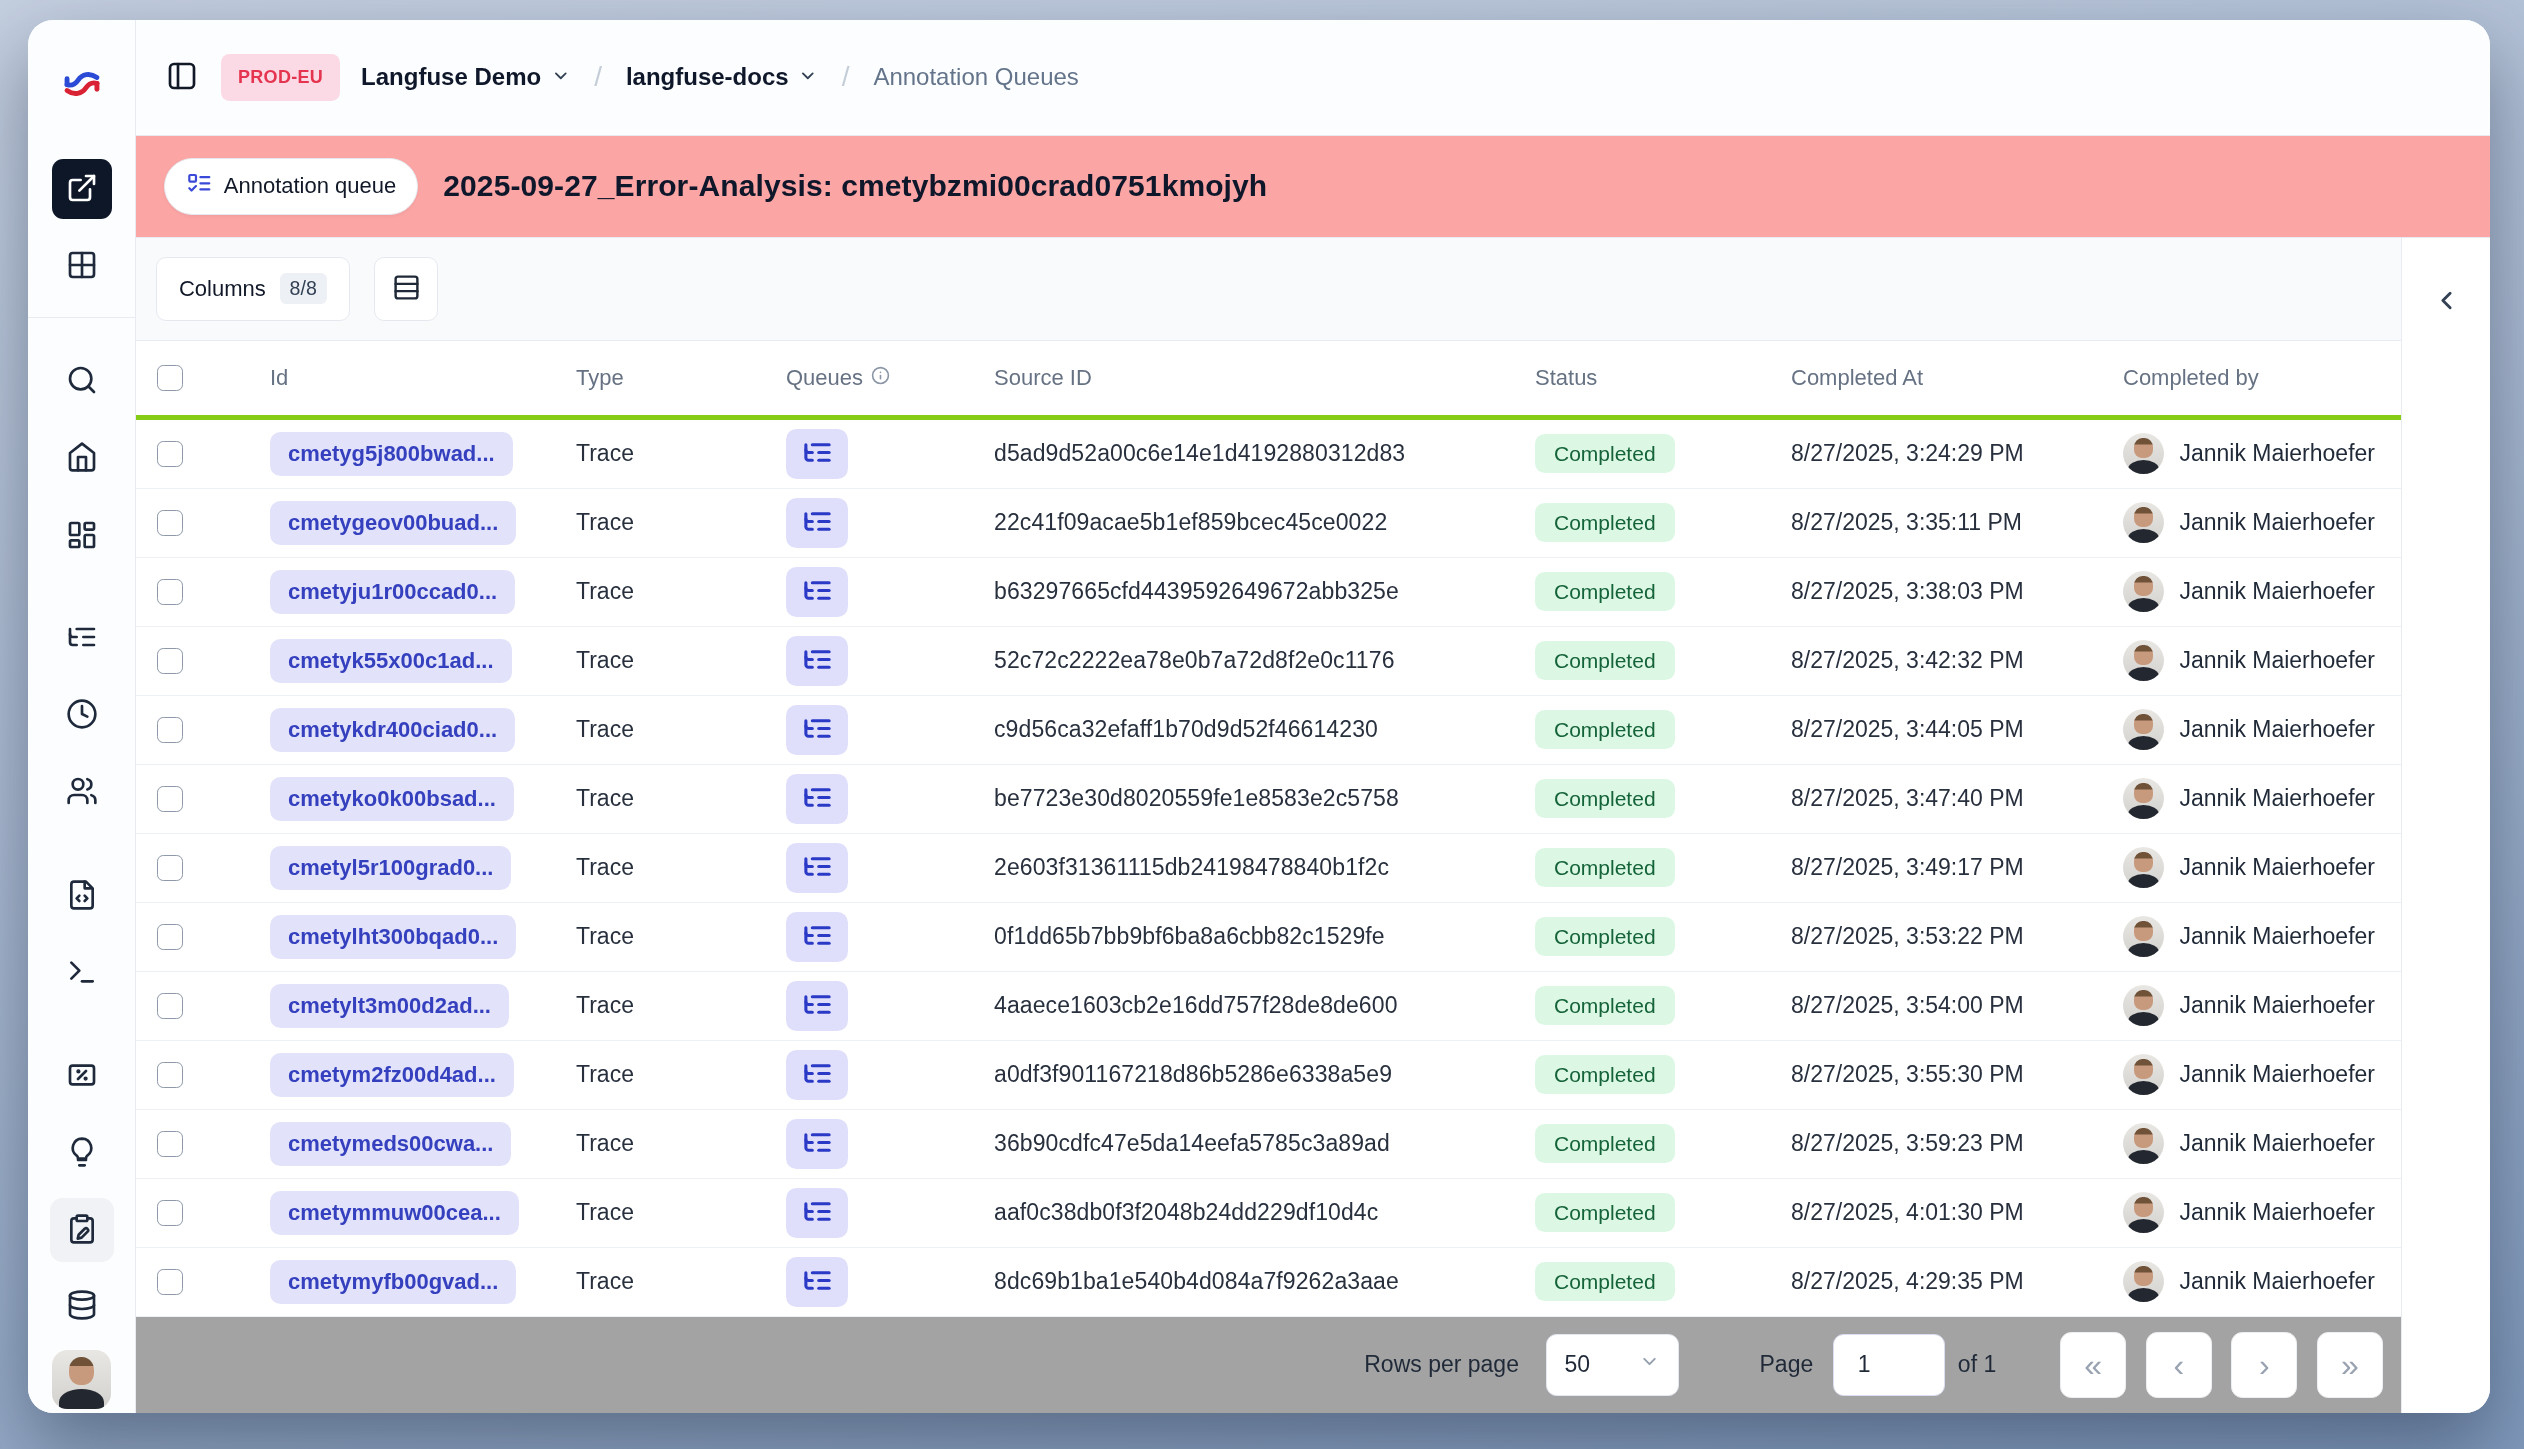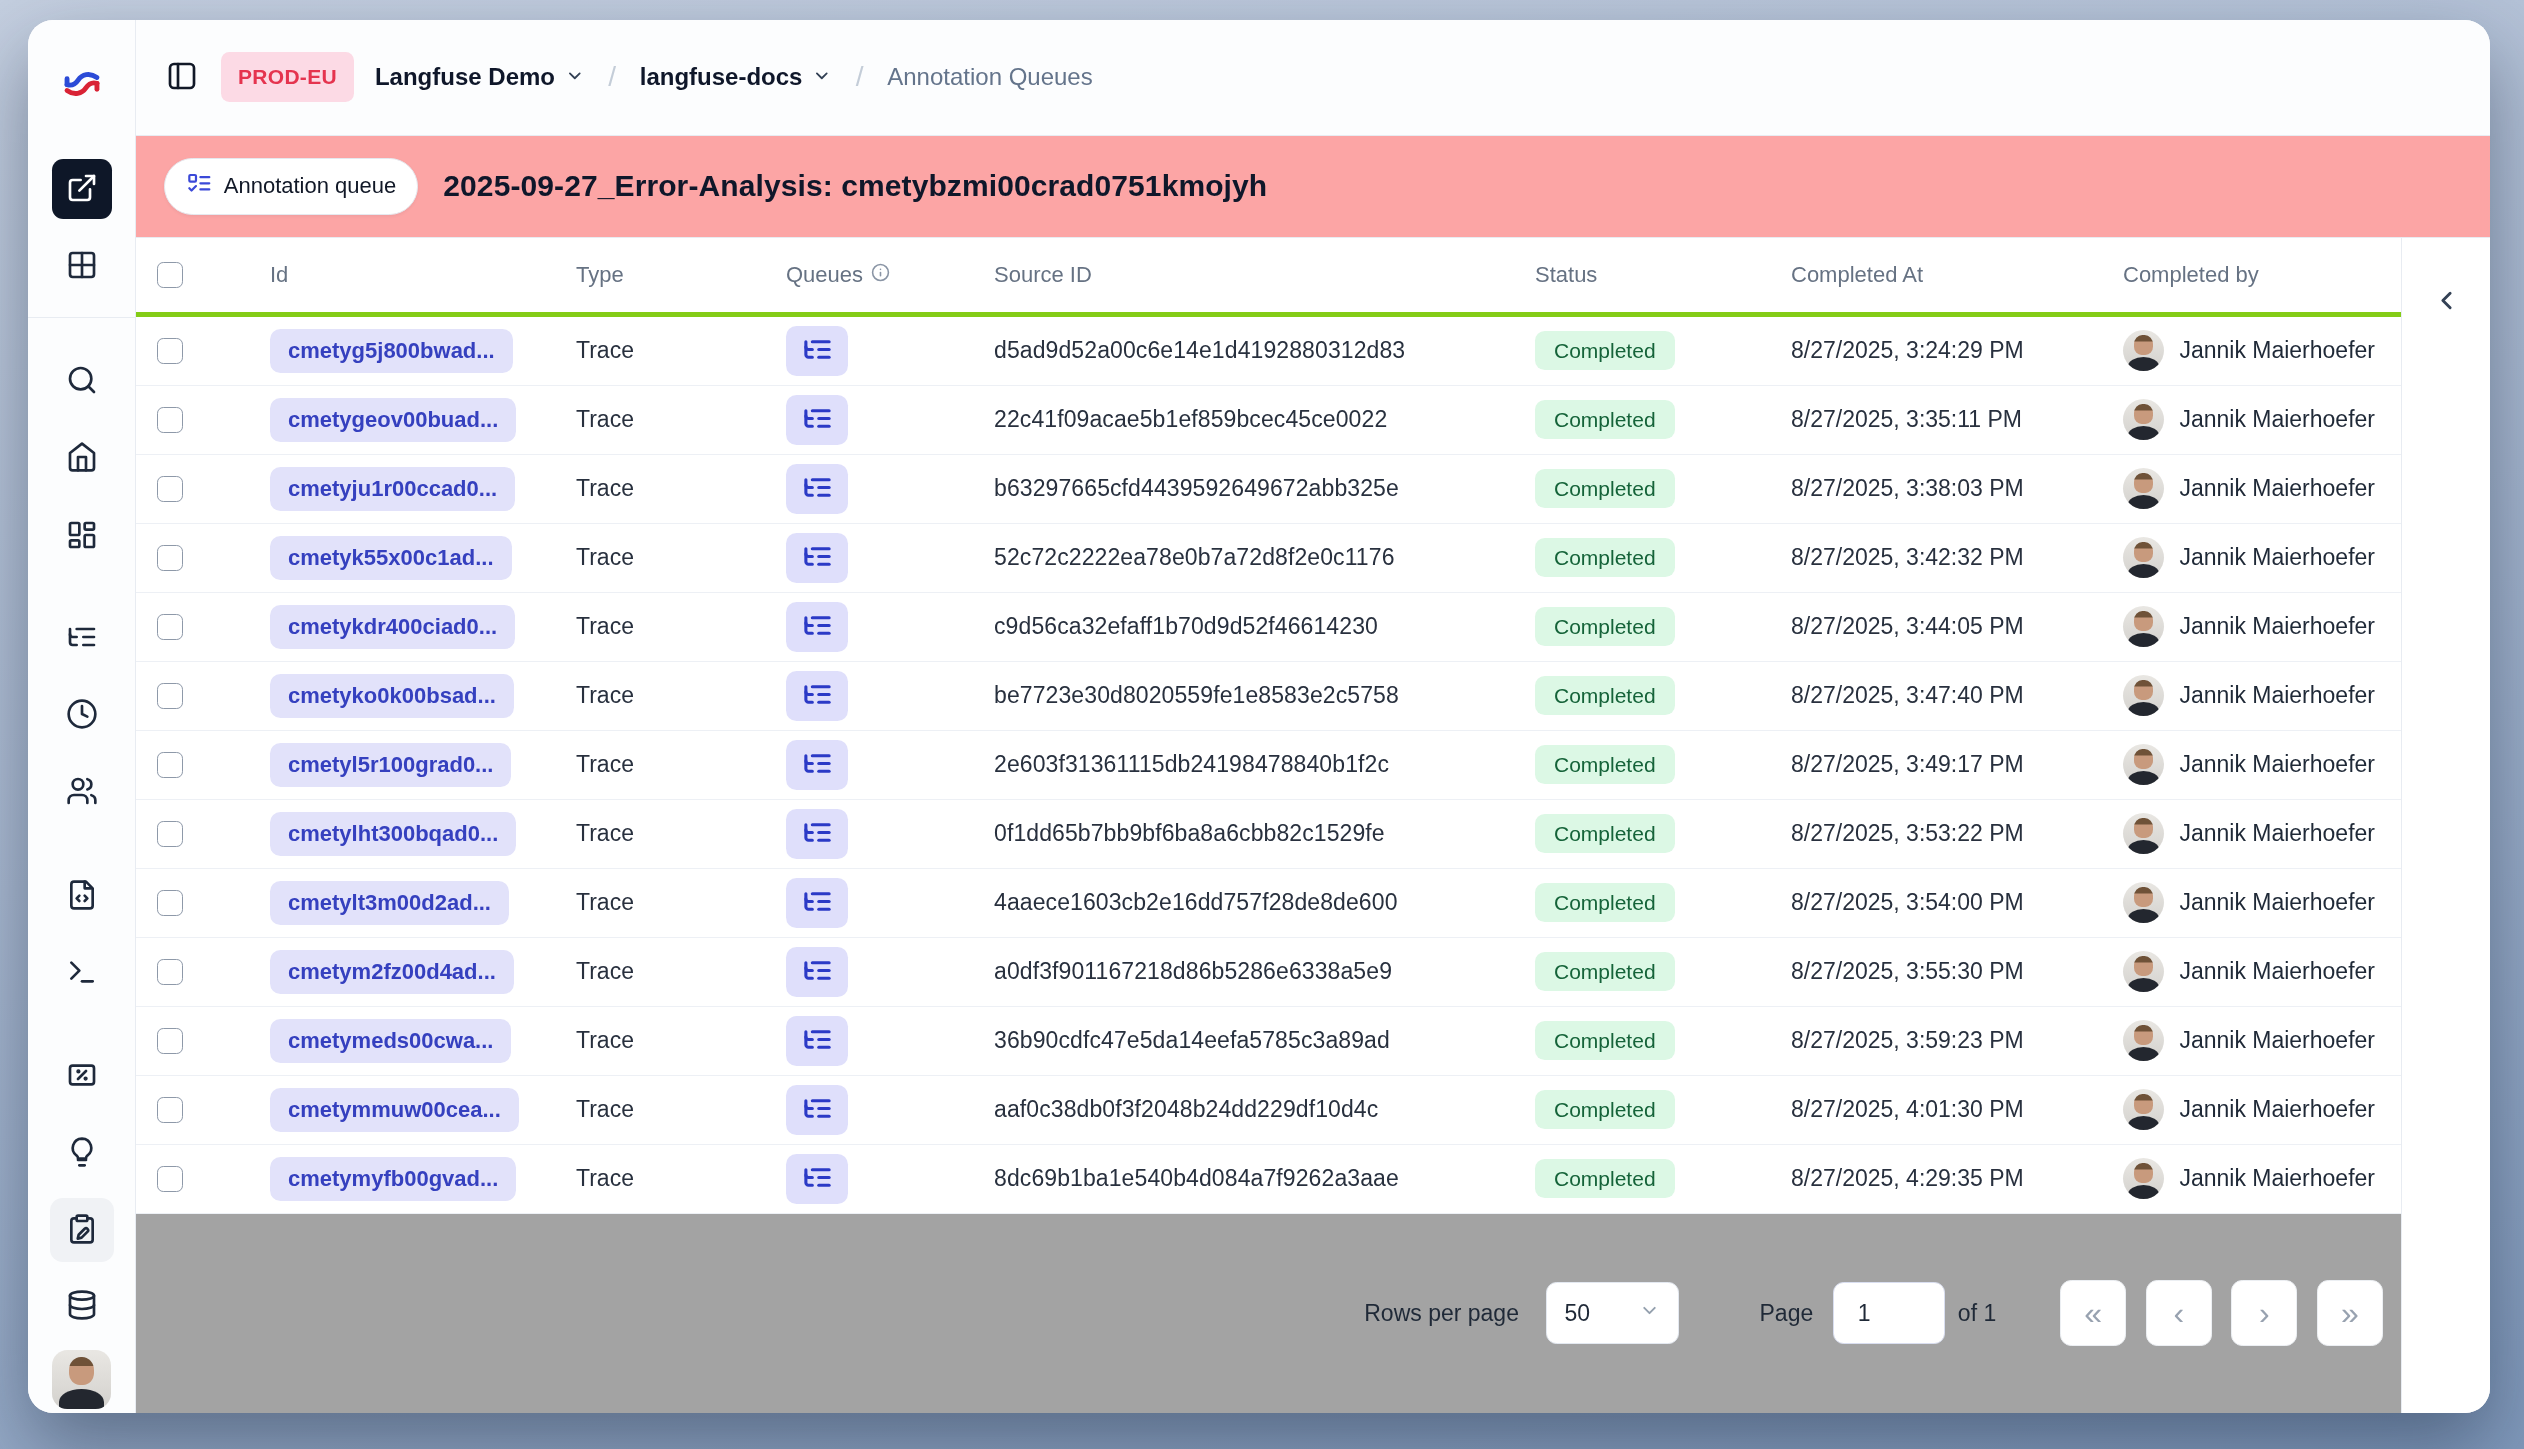--- a/index.html
+++ b/index.html
@@ -21,21 +21,21 @@
   .snav.active { background:#f0f2f5; }
   .sdivider { position:absolute; left:0; right:0; top:297px; height:1px; background:#e8ecf2; }
 
   
   .main { flex:1; display:flex; flex-direction:column; min-width:0; }
 
   .topbar { height:116px; flex:none; display:flex; align-items:center; gap:21px;
     padding:0 28px; border-bottom:1px solid #e8ecf2; background:#fcfdfe; }
   .panel-toggle { width:36px; height:36px; color:#111827; display:flex; align-items:center; justify-content:center; }
   .panel-toggle svg { width:32px; height:32px; }
-  .env-badge { background:#fcdae5; color:#e5344f; font-size:21px; font-weight:600;
+  .env-badge { background:#fcdae5; color:#e5344f; font-size:18px; font-weight:600;
     padding:13px 17px; border-radius:8.4px; letter-spacing:0.3px; }
   .crumb { font-size:24px; font-weight:600; color:#0f172a; display:flex; align-items:flex-start; gap:9.8px; }
   .crumb svg { width:19.6px; height:19.6px; color:#334155; }
   .crumb-sep { font-size:28px; color:#c4cdd8; font-weight:300; padding:0 2.8px; }
   .crumb-current { font-size:24px; color:#64748b; font-weight:500; }
 
   .titlebar { height:102px; flex:none; display:flex; align-items:center; gap:25px;
     padding:0 28px; border-bottom:1px solid #e8ecf2; background:#fca5a5; }
   .queue-pill { display:flex; align-items:center; gap:11.2px; background:#fff;
     border:1.4px solid #e5e9ef; border-radius:699px; padding:11.2px 21px;
@@ -276,20 +276,33 @@
               <path d="M13 17.5h8"></path>
             </svg></span>
         <span>Annotation queue</span>
       </div>
       <div class="page-title">2025-09-27_Error-Analysis: cmetybzmi00crad0751kmojyh</div>
     </div>
 
     <div class="body">
       <div class="content">
 
+        <div class="toolbar">
+          <div class="columns-btn">
+            <span class="lbl">Columns</span>
+            <span class="cnt">8/8</span>
+          </div>
+          <div class="rowheight-btn">
+            <span><svg viewBox="0 0 24 24" fill="none" stroke="currentColor" stroke-width="2" stroke-linecap="round" stroke-linejoin="round" width="29" height="29">
+                  <rect x="3" y="3" width="18" height="18" rx="2"></rect>
+                  <path d="M3 9h18"></path>
+                  <path d="M3 15h18"></path>
+                </svg></span>
+          </div>
+        </div>
 
         <div class="thead">
           <div class="cell c-check">
               <span class="checkbox"></span>
             </div>
           <div class="cell c-id">Id</div>
           <div class="cell c-type">Type</div>
           <div class="cell c-source hdr-source">
             <span>Queues</span>
             <span><svg viewBox="0 0 24 24" fill="none" stroke="currentColor" stroke-width="2" stroke-linecap="round" stroke-linejoin="round" width="19" height="19">

